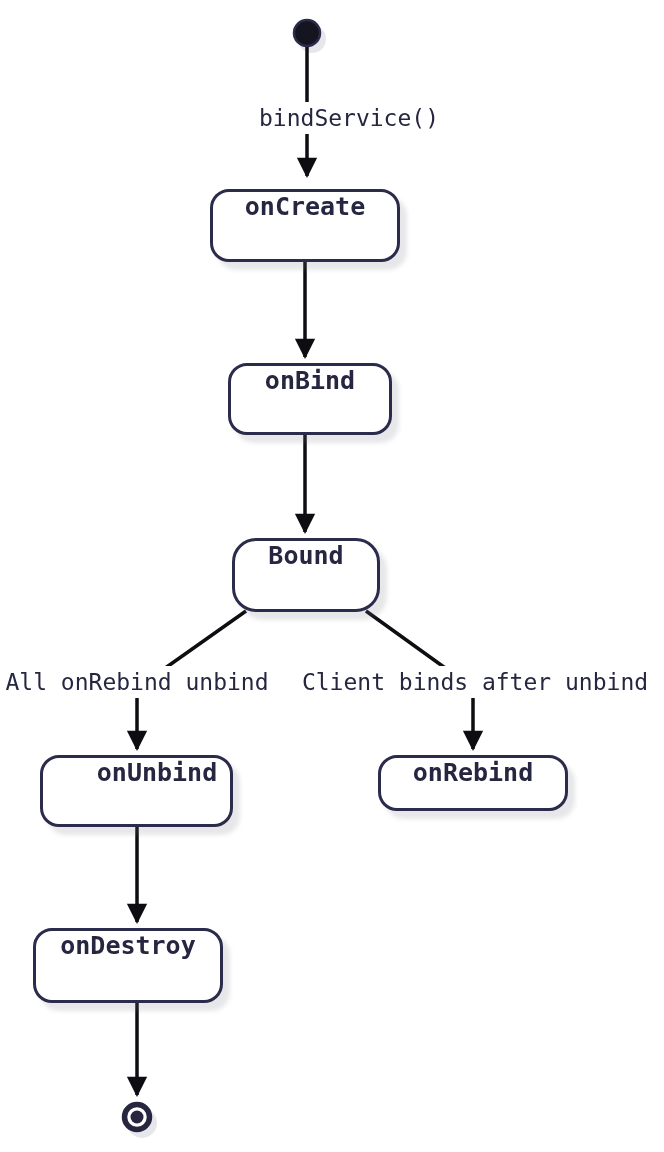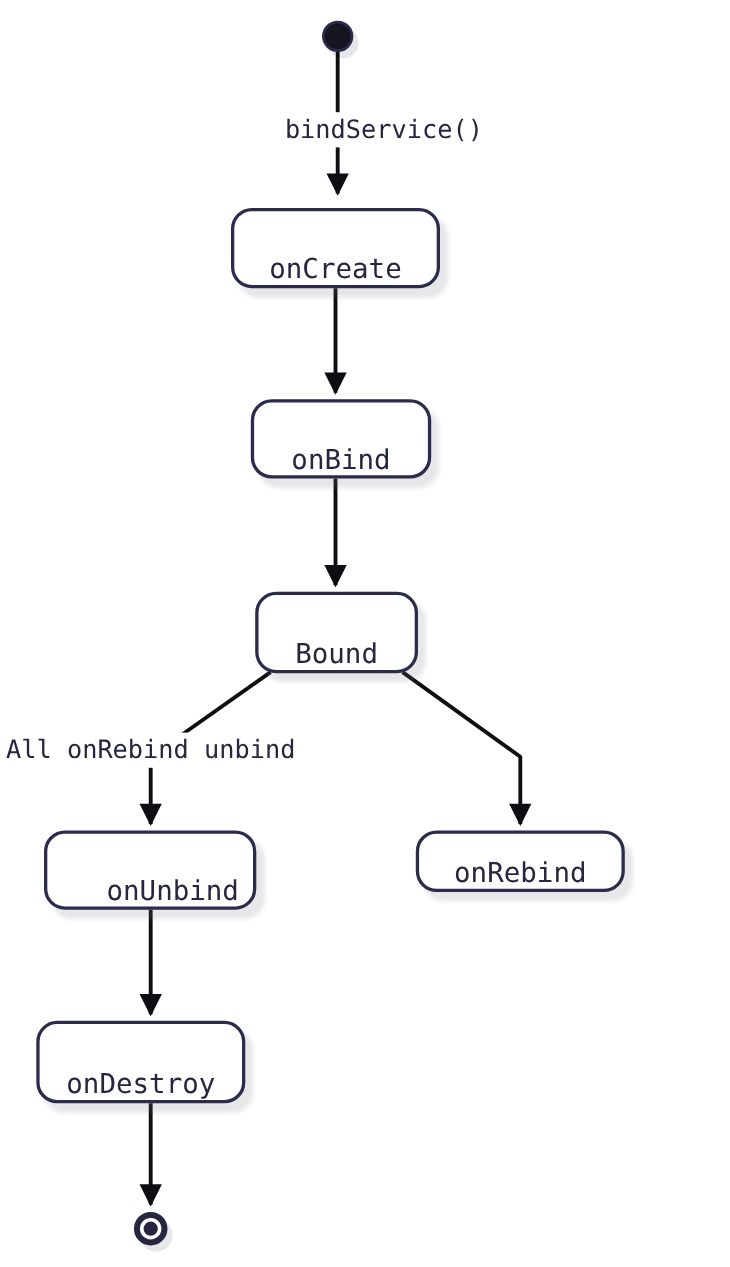--- a/index.html
+++ b/index.html
@@ -22,31 +22,31 @@
     width: 664px;
     height: 1152px;
   }
   .state-node {
     position: absolute;
     box-sizing: border-box;
     background: #ffffff;
     border: 3.5px solid #2b2b4b;
     border-radius: 19px;
     display: flex;
-    align-items: flex-end;
+    align-items: flex-start;
     justify-content: center;
-    font-weight: normal;
+    font-weight: bold;
     font-size: 25px;
     color: #262640;
     box-shadow: 7px 8px 4px rgba(120,120,140,0.18);
     white-space: nowrap;
   }
   .node-oncreate  { left: 210px; top: 189px; width: 190px; height: 73px; }
   .node-onbind    { left: 228px; top: 363px; width: 164px; height: 72px; }
-  .node-bound     { left: 232px; top: 538px; width: 148px; height: 74px; }
+  .node-bound     { left: 232px; top: 538px; width: 148px; height: 74px; border-radius: 24px; }
   .node-onunbind  { left: 40px;  top: 755px; width: 193px; height: 72px; padding-left: 41px; }
   .node-onrebind  { left: 378px; top: 755px; width: 190px; height: 56px; }
   .node-ondestroy { left: 33px;  top: 928px; width: 190px; height: 75px; }
 
   .edge-label {
     position: absolute;
     transform: translateX(-50%);
     background: #ffffff;
     padding: 0 8px;
     font-size: 23px;
@@ -85,20 +85,21 @@
 
     <g>
       <circle cx="142" cy="1123" r="15" fill="#c9c9d2" opacity="0.45"></circle>
       <circle cx="137" cy="1117" r="12.5" fill="#ffffff" stroke="#262640" stroke-width="5.5"></circle>
       <circle cx="137" cy="1117" r="6.5" fill="#262640"></circle>
     </g>
   </svg>
 
   <div class="edge-label label-bindservice">bindService()</div>
   <div class="edge-label label-allclients">All onRebind unbind</div>
+  <div class="edge-label label-clientbinds">Client binds after unbind</div>
 
   <div class="state-node node-oncreate">
     <span>onCreate</span>
   </div>
   <div class="state-node node-onbind">
     <span>onBind</span>
   </div>
   <div class="state-node node-bound">
     <span>Bound</span>
   </div>

